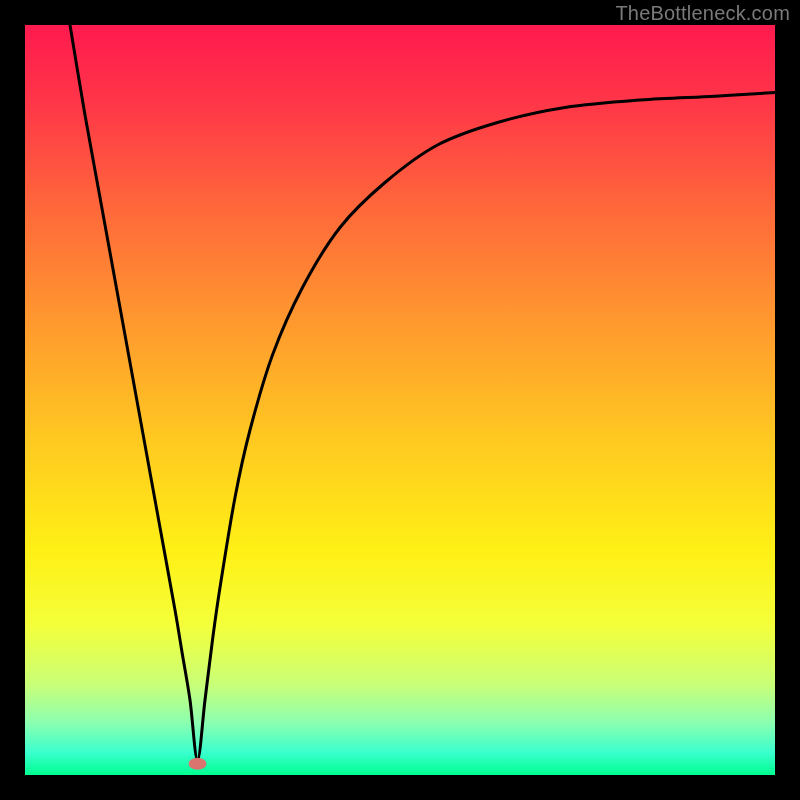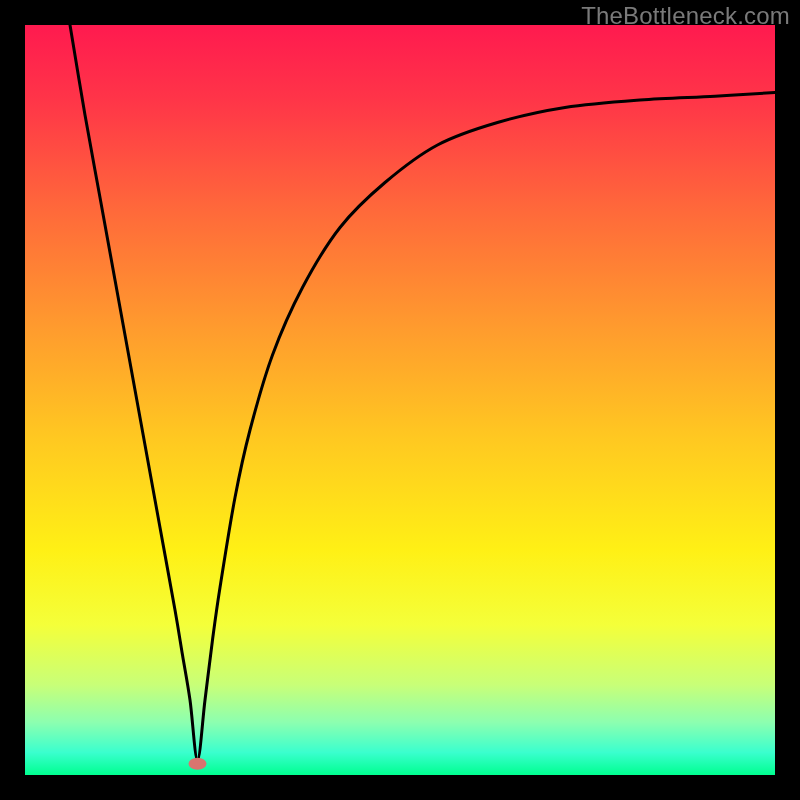--- a/index.html
+++ b/index.html
@@ -39,21 +39,21 @@
     top: 0;
     left: 0;
     width: 100%;
     height: 100%;
   }
   .watermark {
     position: absolute;
     top: 2px;
     right: 10px;
     color: #7a7a7a;
-    font-size: 24px;
+    font-size: 20px;
     font-weight: 500;
     letter-spacing: 0.2px;
   }
 </style>
 </head>
 <body>
 
 <div class="frame">
   <div class="plot-area">
     <svg class="gradient-bg" viewBox="0 0 750 750" preserveAspectRatio="none">

